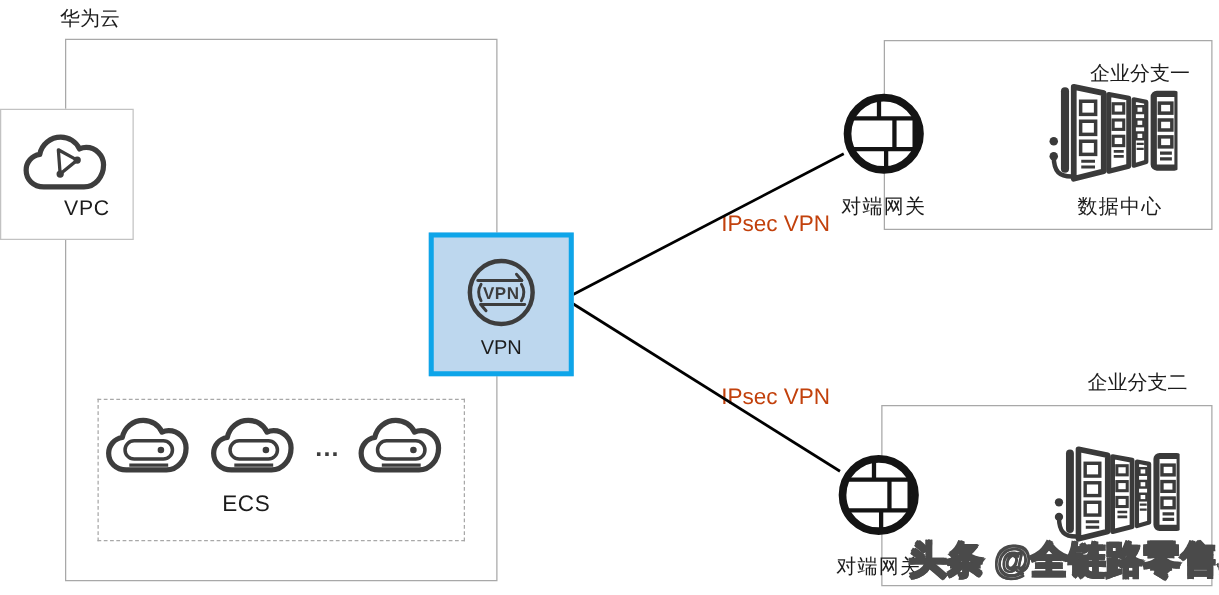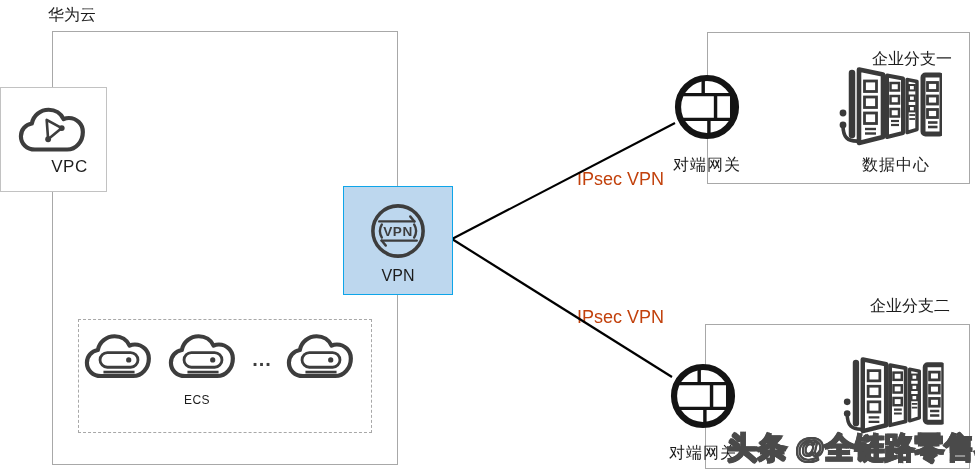--- a/index.html
+++ b/index.html
@@ -12,38 +12,38 @@
   .box-title{position:absolute;font-size:16px;color:#1c1c1c;white-space:nowrap;}
   .icon-label{position:absolute;text-align:center;font-size:16px;color:#1c1c1c;letter-spacing:1px;white-space:nowrap;}
   .link-label{position:absolute;font-size:18px;color:#c2410c;white-space:nowrap;}
 
   #hw-box{left:52px;top:31px;width:344px;height:432px;z-index:0;}
   #ecs-box{left:78px;top:319px;width:292px;height:112px;border:1px dashed #a8a8a8;z-index:1;}
   #vpc-box{left:0px;top:87px;width:105px;height:103px;background:#fff;border:1px solid #c2c2c2;z-index:3;}
   #branch1-box{left:707px;top:32px;width:261px;height:150px;z-index:0;}
   #branch2-box{left:705px;top:324px;width:263px;height:143px;z-index:0;}
 
-  #vpn-box{left:343px;top:186px;width:108px;height:107px;background:#bdd7ee;border:1px solid #0ea5e9;z-index:3;}
+  #vpn-box{left:343px;top:186px;width:108px;height:107px;background:#bdd7ee;border:4px solid #0ea5e9;z-index:3;}
   #vpn-icon{position:absolute;left:24px;top:14px;width:60px;height:60px;}
   #vpn-label{position:absolute;left:0;top:80px;width:100%;text-align:center;font-size:16px;color:#1c1c1c;}
 
   #lines-layer{position:absolute;left:0;top:0;width:975px;height:476px;z-index:2;pointer-events:none;}
 
   .fw{position:absolute;width:76px;height:76px;z-index:4;}
   #firewall1{left:669px;top:69px;}
   #firewall2{left:665px;top:358px;}
   .dc{position:absolute;z-index:4;}
   #datacenter1{left:838px;top:66px;width:104px;height:80px;}
   #datacenter2{left:841px;top:356px;width:104px;height:78px;}
 
   #title-hw{left:48px;top:5px;}
   #title-b1{left:872px;top:5px;margin-top:44px;}
   #title-b2{left:870px;top:296px;}
   #vpc-label{left:0px;top:157px;width:105px;font-size:17px;letter-spacing:0.5px;}
-  #ecs-label{left:157px;top:393px;width:80px;font-size:12px;letter-spacing:0.5px;}
+  #ecs-label{left:157px;top:393px;width:80px;font-size:18px;letter-spacing:0.5px;}
   #ecs-ellipsis{left:247px;top:348px;width:30px;font-size:20px;font-weight:bold;color:#3d3d3d;letter-spacing:1px;}
   #gw1-label{left:667px;top:155px;width:80px;font-size:16px;}
   #gw2-label{left:663px;top:443px;width:80px;font-size:16px;}
   #dc1-label{left:854px;top:155px;width:84px;font-size:16px;}
   #ipsec-top{left:577px;top:169px;}
   #ipsec-bottom{left:577px;top:307px;}
 
   .ecs-cloud{position:absolute;width:70px;height:52px;z-index:2;}
   #ecs-cloud1{left:84px;top:332px;}
   #ecs-cloud2{left:168px;top:332px;}

